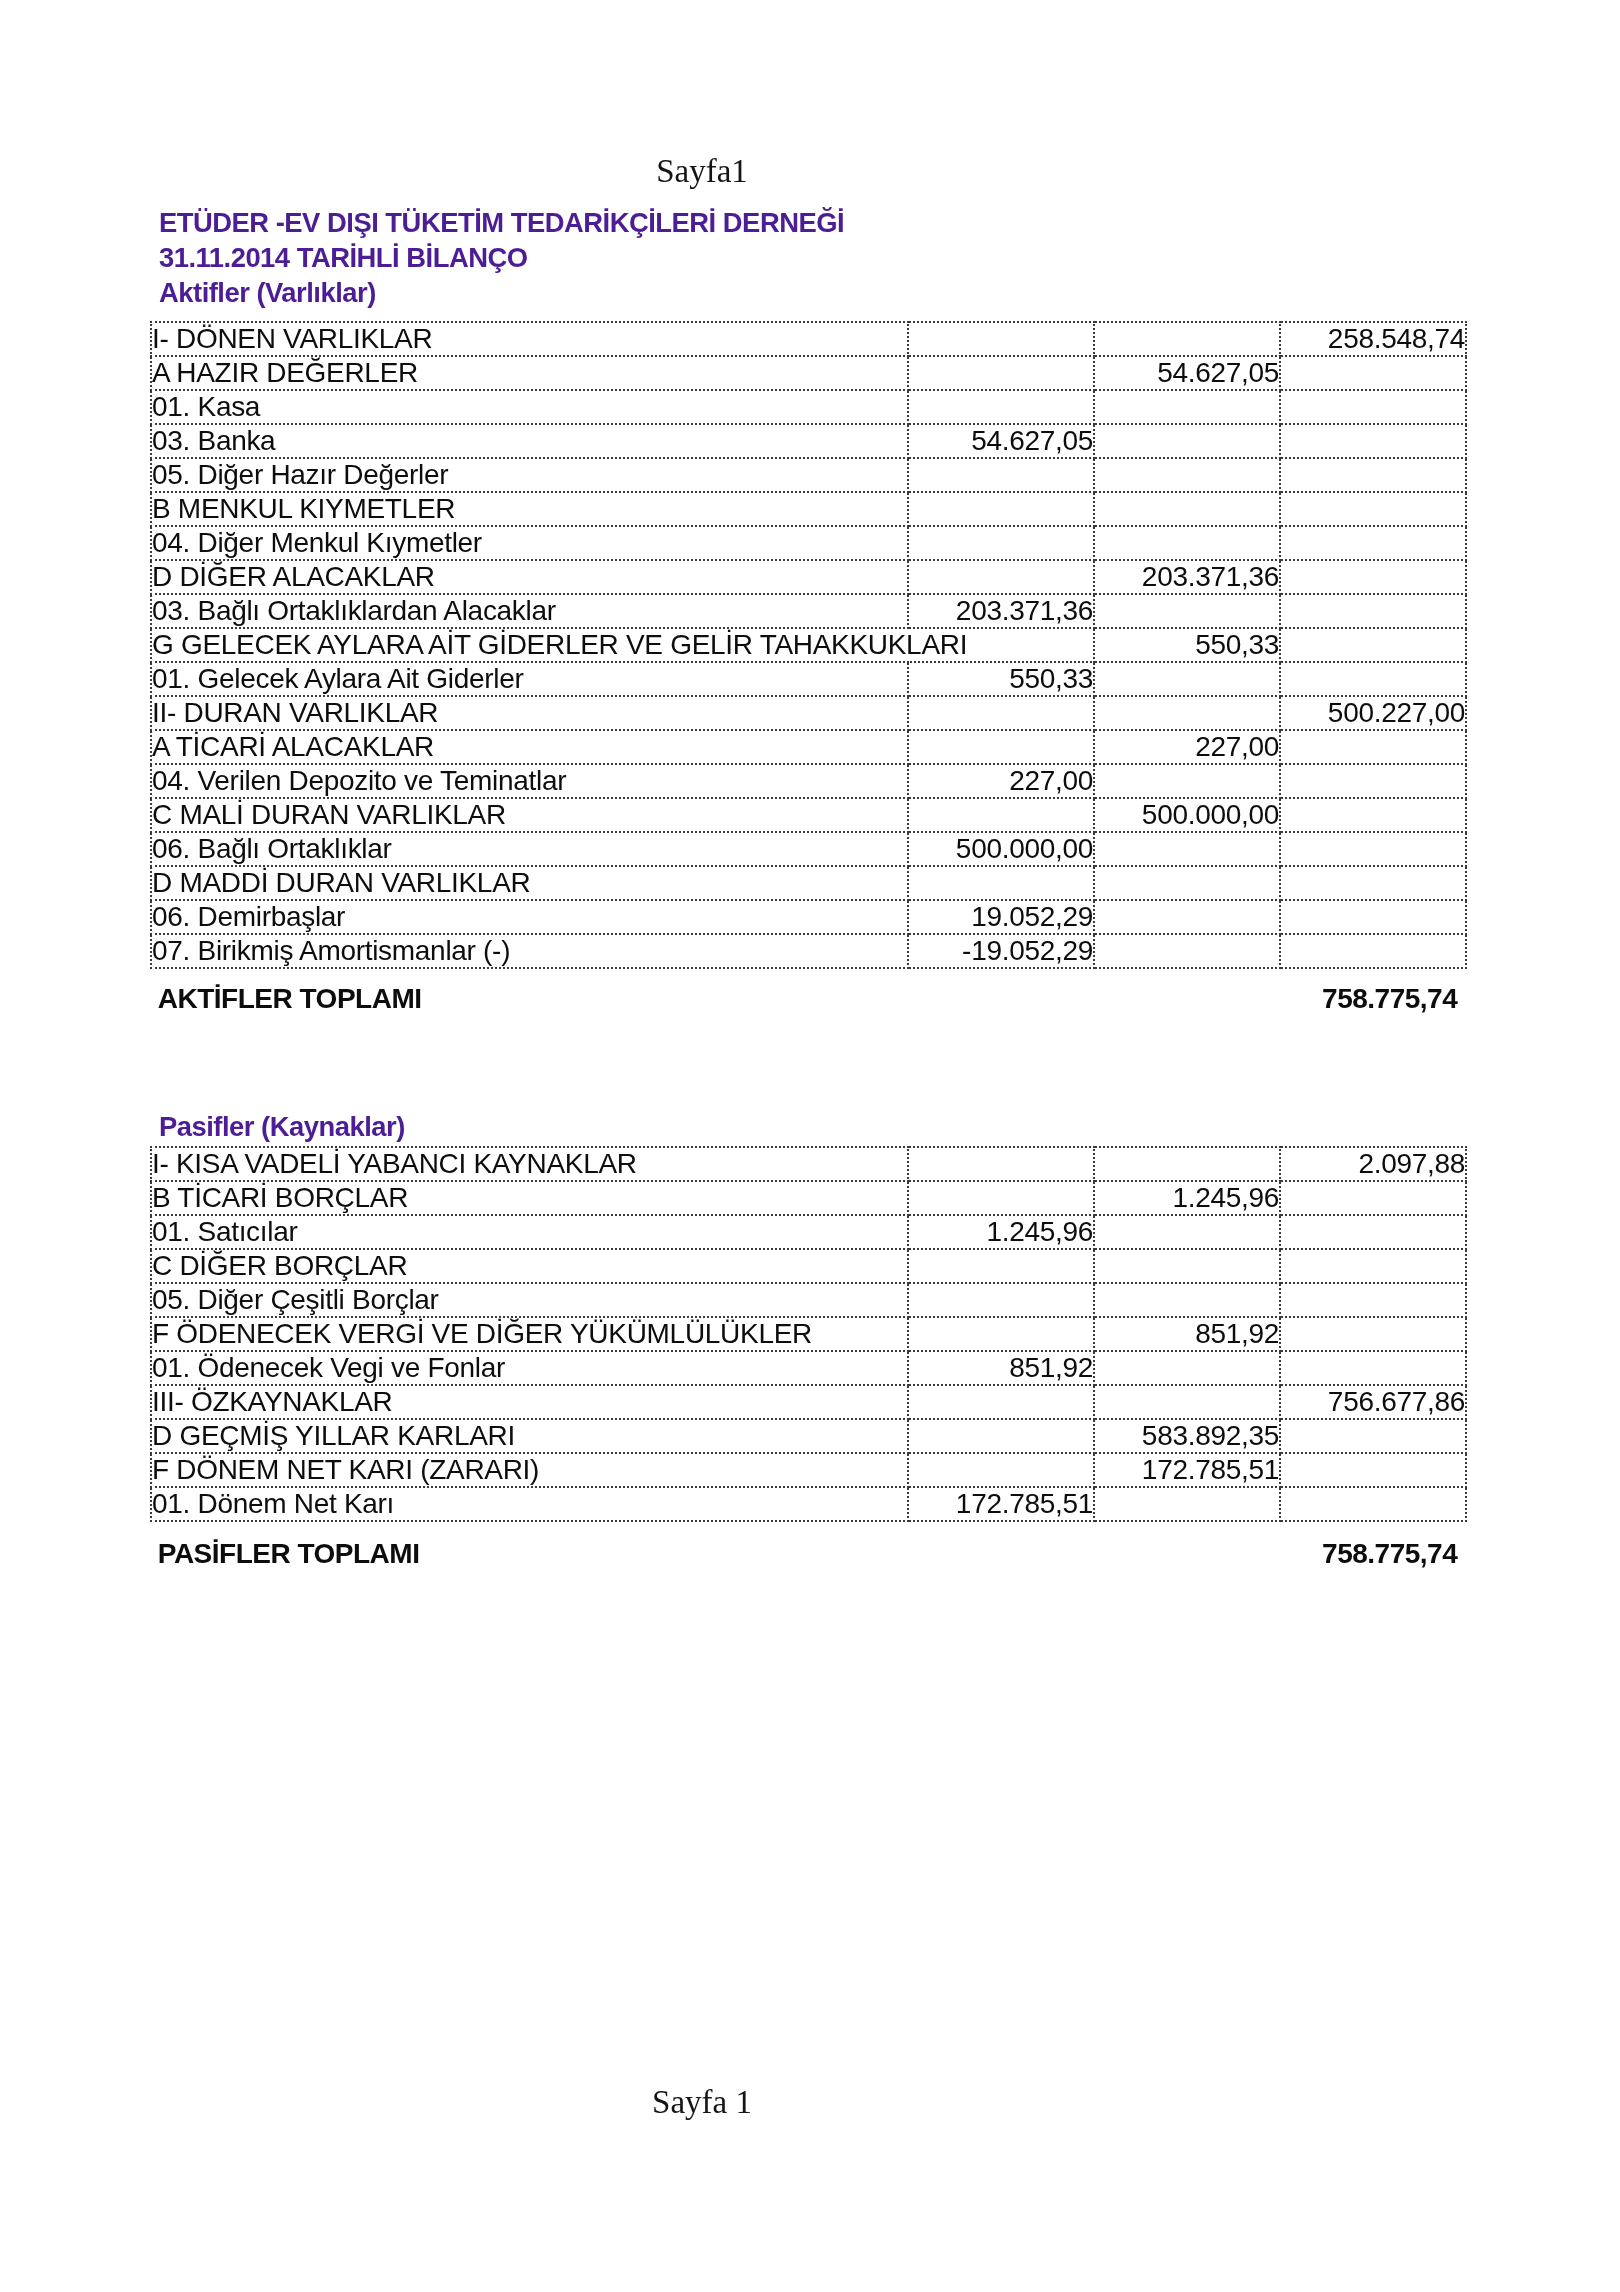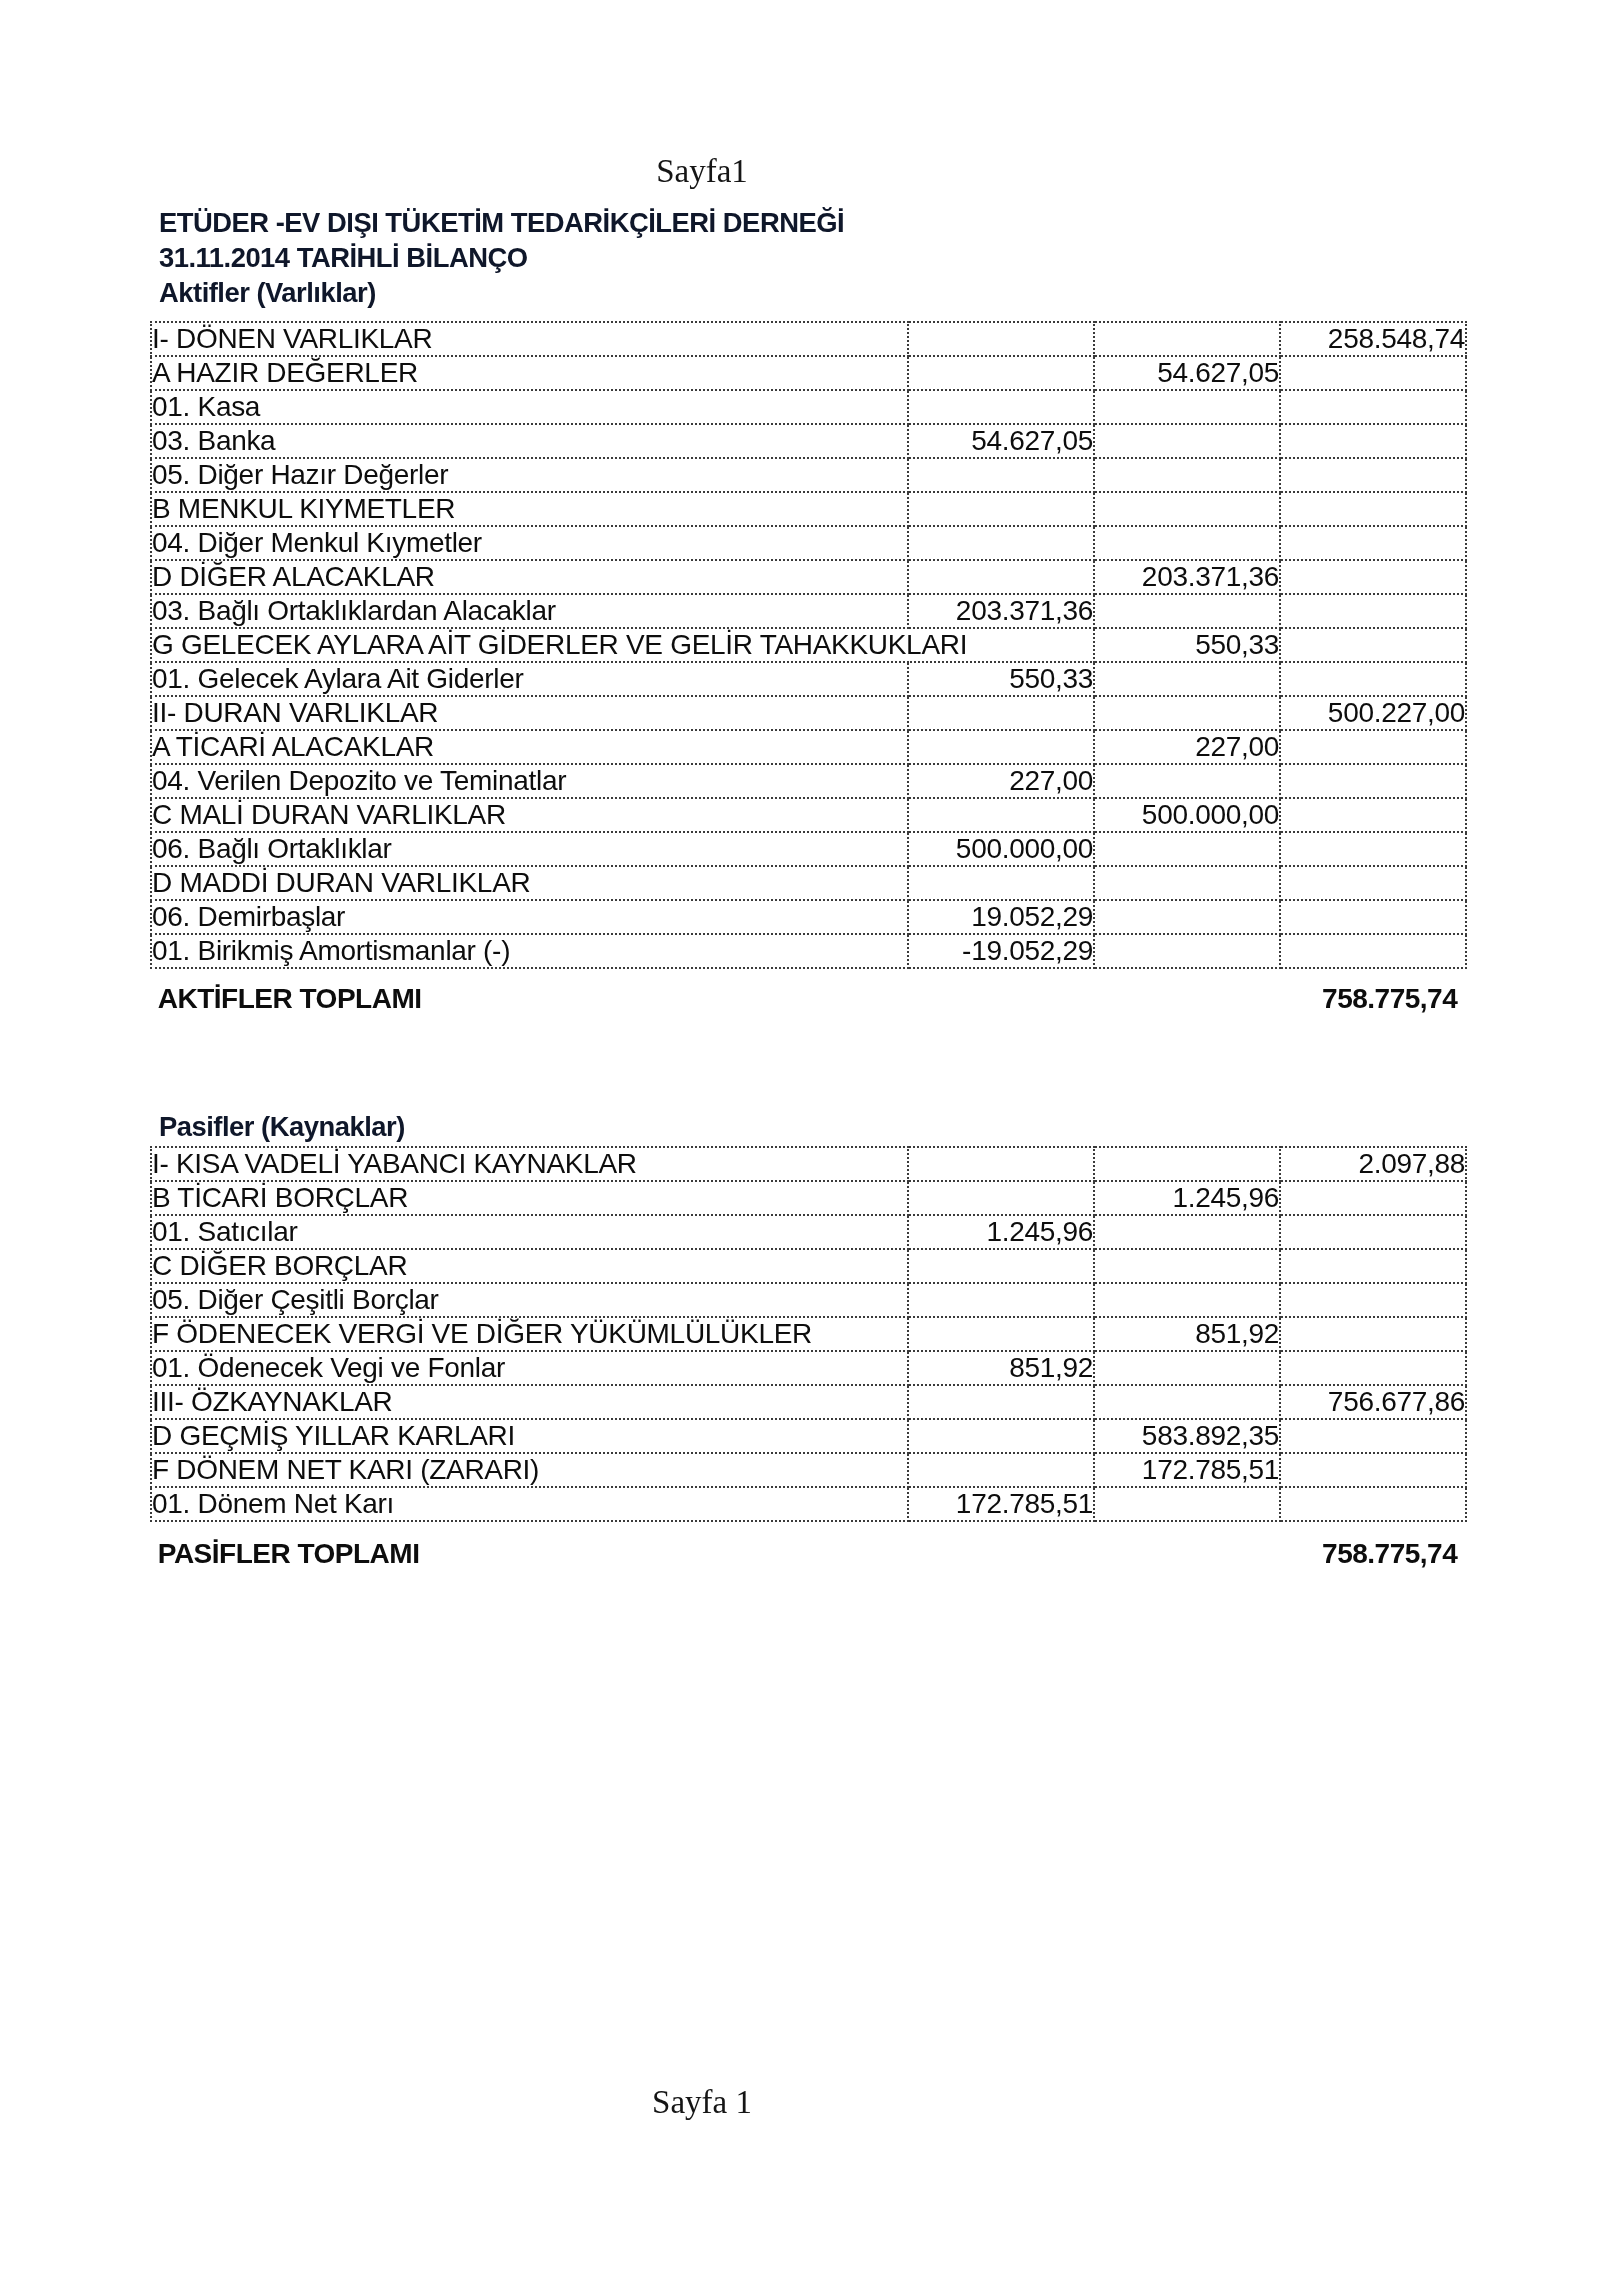--- a/index.html
+++ b/index.html
@@ -23,21 +23,21 @@
   }
   .pageref.top { top: 153px; }
   .pageref.bottom { top: 2084px; }
   .hdr {
     position: absolute;
     left: 159px;
     font-weight: bold;
     font-size: 27.4px;
     letter-spacing: -0.5px;
     white-space: nowrap;
-    color: #0f172a;
+    color: #4c1d95;
   }
   .org-title { top: 207px; }
   .doc-title { top: 242px; }
   .aktifler-heading { top: 277px; }
   .pasifler-heading { top: 1111px; }
 
   table.bs {
     position: absolute;
     left: 150px;
     width: 1315px;
@@ -205,21 +205,21 @@
           <td class="val"></td>
           <td class="val"></td>
         </tr>
         <tr>
           <td class="lbl ind2">06. Demirbaşlar</td>
           <td class="val">19.052,29</td>
           <td class="val"></td>
           <td class="val"></td>
         </tr>
         <tr>
-          <td class="lbl ind2">01. Birikmiş Amortismanlar (-)</td>
+          <td class="lbl ind2">07. Birikmiş Amortismanlar (-)</td>
           <td class="val">-19.052,29</td>
           <td class="val"></td>
           <td class="val"></td>
         </tr>
       </tbody>
   </table>
 
   <div class="total-row aktifler">
     <span class="t-label">AKTİFLER TOPLAMI</span>
     <span class="t-value">758.775,74</span>

